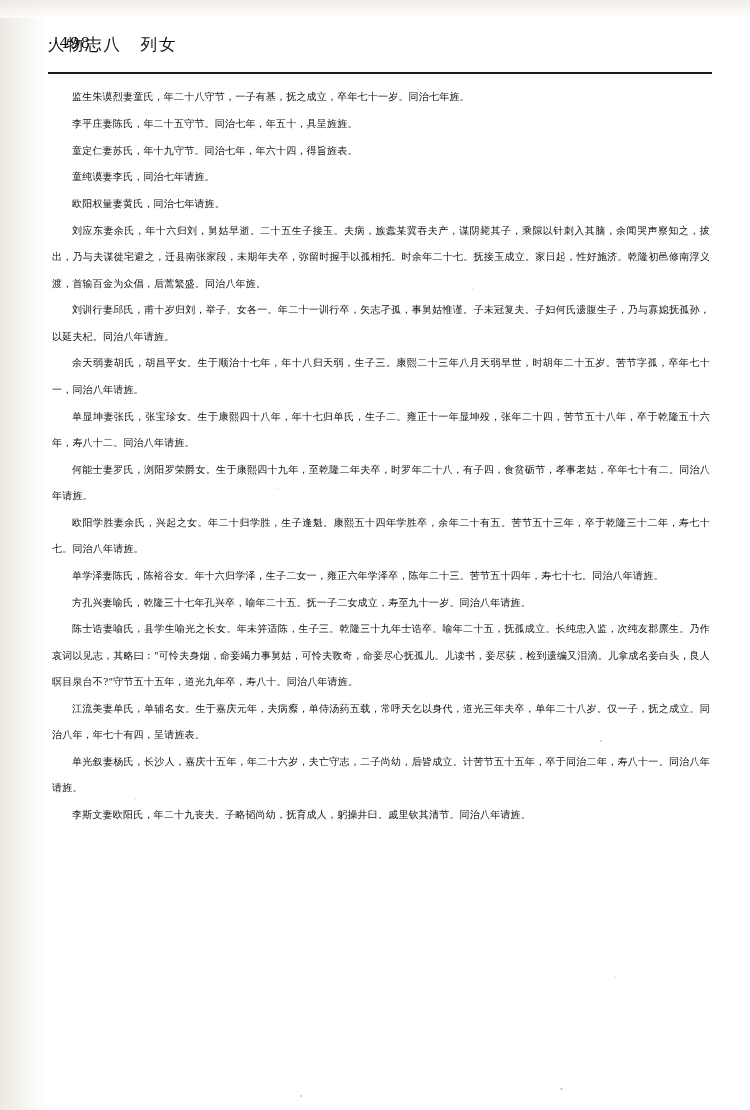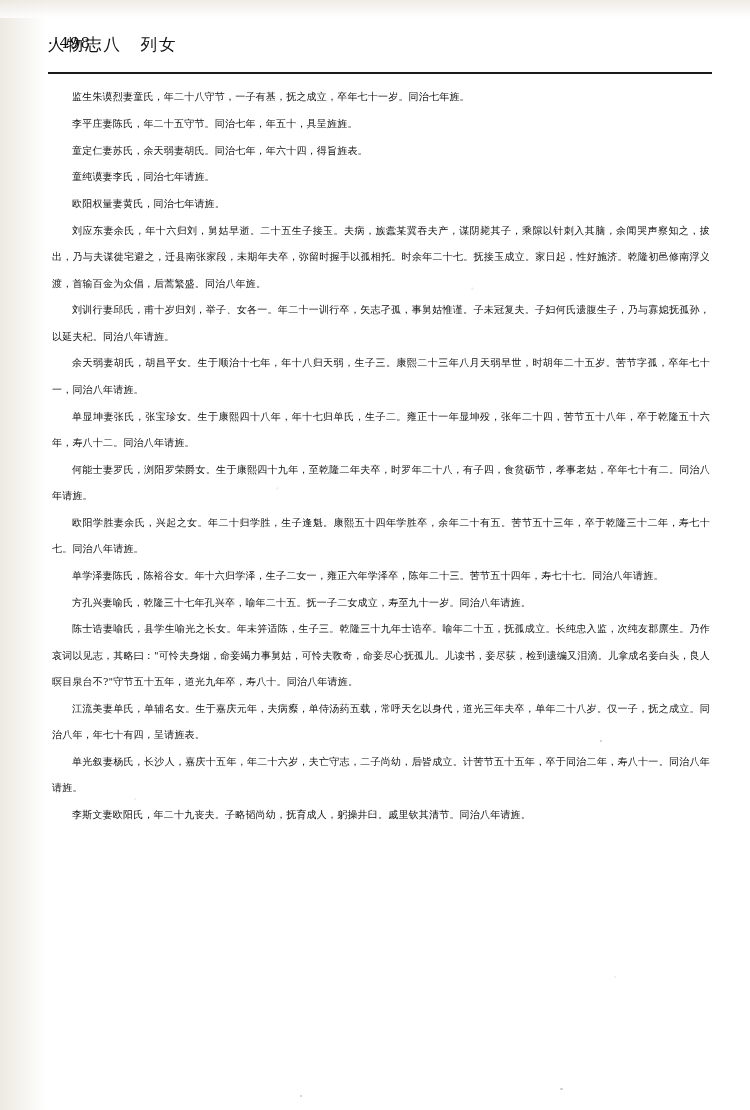--- a/index.html
+++ b/index.html
@@ -119,21 +119,21 @@
   <div class="header">
     <span class="folio">· 498 ·</span>
     <span class="running-title">人物志八　列女</span>
   </div>
 
   <div class="rule"></div>
 
   <div class="body">
     <p class="para">监生朱谟烈妻童氏，年二十八守节，一子有基，抚之成立，卒年七十一岁。同治七年旌。</p>
     <p class="para">李平庄妻陈氏，年二十五守节。同治七年，年五十，具呈旌旌。</p>
-    <p class="para">童定仁妻苏氏，余天弱妻胡氏。同治七年，年六十四，得旨旌表。</p>
+    <p class="para">童定仁妻苏氏，年十九守节。同治七年，年六十四，得旨旌表。</p>
     <p class="para">童纯谟妻李氏，同治七年请旌。</p>
     <p class="para">欧阳权量妻黄氏，同治七年请旌。</p>
     <p class="para">刘应东妻余氏，年十六归刘，舅姑早逝。二十五生子接玉。夫病，族蠹某冀吞夫产，谋阴毙其子，乘隙以针刺入其脑，余闻哭声察知之，拔出，乃与夫谋徙宅避之，迁县南张家段，未期年夫卒，弥留时握手以孤相托。时余年二十七。抚接玉成立。家日起，性好施济。乾隆初邑修南浮义渡，首输百金为众倡，后蒿繁盛。同治八年旌。</p>
     <p class="para">刘训行妻邱氏，甫十岁归刘，举子、女各一。年二十一训行卒，矢志孑孤，事舅姑惟谨。子未冠复夫。子妇何氏遗腹生子，乃与寡媳抚孤孙，以延夫杞。同治八年请旌。</p>
     <p class="para">余天弱妻胡氏，胡昌平女。生于顺治十七年，年十八归天弱，生子三。康熙二十三年八月天弱早世，时胡年二十五岁。苦节字孤，卒年七十一，同治八年请旌。</p>
     <p class="para">单显坤妻张氏，张宝珍女。生于康熙四十八年，年十七归单氏，生子二。雍正十一年显坤殁，张年二十四，苦节五十八年，卒于乾隆五十六年，寿八十二。同治八年请旌。</p>
     <p class="para">何能士妻罗氏，浏阳罗荣爵女。生于康熙四十九年，至乾隆二年夫卒，时罗年二十八，有子四，食贫砺节，孝事老姑，卒年七十有二。同治八年请旌。</p>
     <p class="para">欧阳学胜妻余氏，兴起之女。年二十归学胜，生子逢魁。康熙五十四年学胜卒，余年二十有五。苦节五十三年，卒于乾隆三十二年，寿七十七。同治八年请旌。</p>
     <p class="para">单学泽妻陈氏，陈裕谷女。年十六归学泽，生子二女一，雍正六年学泽卒，陈年二十三。苦节五十四年，寿七十七。同治八年请旌。</p>
     <p class="para">方孔兴妻喻氏，乾隆三十七年孔兴卒，喻年二十五。抚一子二女成立，寿至九十一岁。同治八年请旌。</p>

